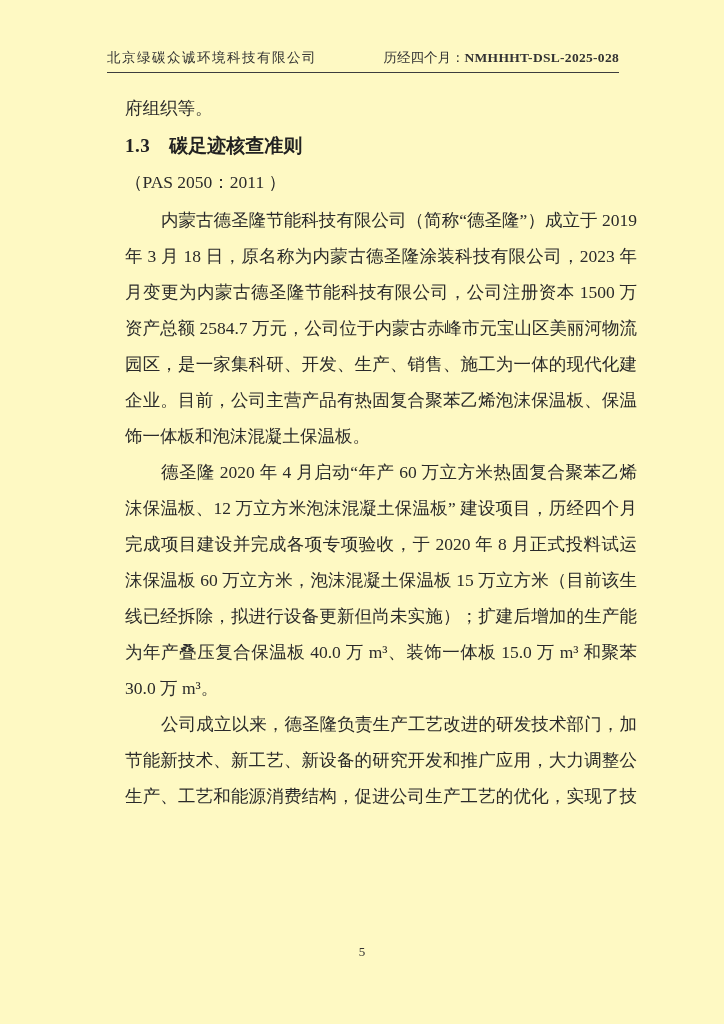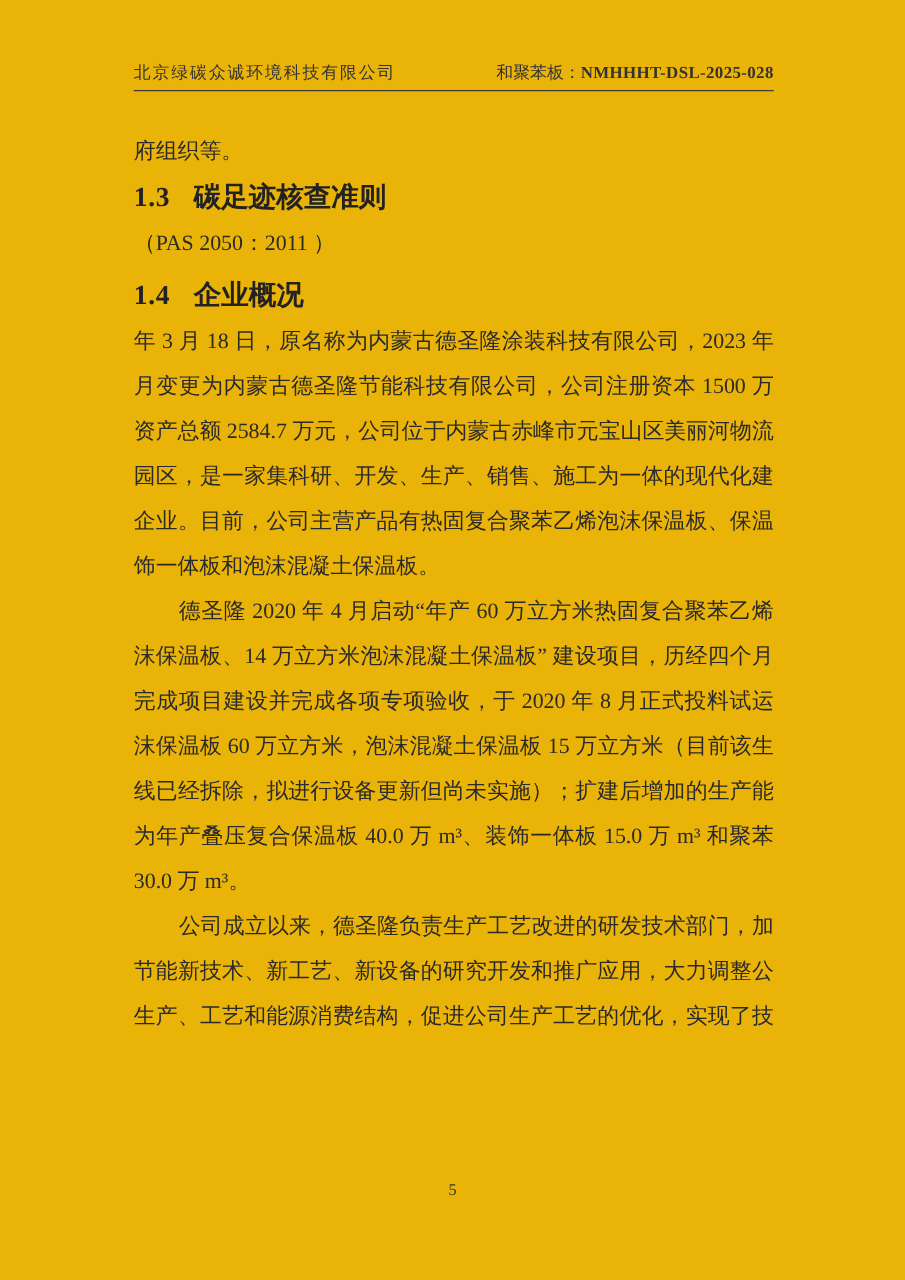--- a/index.html
+++ b/index.html
@@ -11,21 +11,21 @@
     height: 1024px;
     background: #ffffff;
     position: relative;
     font-family: "Liberation Serif", "DejaVu Serif", serif;
     color: #2a2a2a;
     overflow: hidden;
   }
   .page {
     position: absolute;
     inset: 0;
-    background: #eab308;
+    background: #fef9c3;
   }
   
   .page-header {
     position: absolute;
     left: 107px;
     width: 512px;
     top: 48px;
     display: flex;
     justify-content: space-between;
     align-items: flex-end;
@@ -41,44 +41,43 @@
   .header-right {
     white-space: nowrap;
   }
   .archive-number {
     font-weight: bold;
     letter-spacing: 0.3px;
   }
   
   .doc-body {
     position: absolute;
-    left: 107px;
+    left: 125px;
     width: 512px;
     top: 90px;
     font-size: 17.5px;
-    margin-top: 12px;
   }
   .line {
     line-height: 36px;
     text-align: justify;
     text-align-last: justify;
     overflow: hidden;
     max-height: 36px;
   }
   .line.last {
     text-align: left;
     text-align-last: left;
   }
   .line.indent {
     text-indent: 36px;
   }
   .section-heading {
     line-height: 36px;
     font-weight: bold;
-    font-size: 22px;
+    font-size: 19px;
     text-align: left;
     text-align-last: left;
     color: #222222;
   }
   .section-heading .section-number {
     display: inline-block;
     margin-right: 19px;
     letter-spacing: 0.5px;
   }
   .mt2 { margin-top: 2px; }
@@ -95,47 +94,45 @@
   }
 </style>
 </head>
 <body>
 
 <div class="page">
 
   <div class="page-header">
     <span class="header-left">北京绿碳众诚环境科技有限公司</span>
     <span class="header-right">
-      <span>和聚苯板：</span><span class="archive-number">NMHHHT-DSL-2025-028</span>
+      <span>历经四个月：</span><span class="archive-number">NMHHHT-DSL-2025-028</span>
     </span>
   </div>
 
   <div class="doc-body">
 
     <div class="line last">府组织等。</div>
 
     <div class="section-heading mt2">
       <span class="section-number">1.3</span><span>碳足迹核查准则</span>
     </div>
 
     <div class="line last">（PAS 2050：2011 ）</div>
 
-    <div class="section-heading mt6">
-      <span class="section-number">1.4</span><span>企业概况</span>
-    </div>
 
+    <div class="line indent mt2">内蒙古德圣隆节能科技有限公司（简称“德圣隆”）成立于 2019</div>
     <div class="line">年 3 月 18 日，原名称为内蒙古德圣隆涂装科技有限公司，2023 年 3</div>
     <div class="line">月变更为内蒙古德圣隆节能科技有限公司，公司注册资本 1500 万元，</div>
     <div class="line">资产总额 2584.7 万元，公司位于内蒙古赤峰市元宝山区美丽河物流</div>
     <div class="line">园区，是一家集科研、开发、生产、销售、施工为一体的现代化建材</div>
     <div class="line">企业。目前，公司主营产品有热固复合聚苯乙烯泡沫保温板、保温装</div>
     <div class="line last">饰一体板和泡沫混凝土保温板。</div>
 
     <div class="line indent">德圣隆 2020 年 4 月启动“年产 60 万立方米热固复合聚苯乙烯泡</div>
-    <div class="line">沫保温板、14 万立方米泡沫混凝土保温板” 建设项目，历经四个月</div>
+    <div class="line">沫保温板、12 万立方米泡沫混凝土保温板” 建设项目，历经四个月</div>
     <div class="line">完成项目建设并完成各项专项验收，于 2020 年 8 月正式投料试运行。</div>
     <div class="line">沫保温板 60 万立方米，泡沫混凝土保温板 15 万立方米（目前该生产</div>
     <div class="line">线已经拆除，拟进行设备更新但尚未实施）；扩建后增加的生产能力</div>
     <div class="line">为年产叠压复合保温板 40.0 万 m³、装饰一体板 15.0 万 m³ 和聚苯板</div>
     <div class="line last">30.0 万 m³。</div>
 
     <div class="line indent">公司成立以来，德圣隆负责生产工艺改进的研发技术部门，加大</div>
     <div class="line">节能新技术、新工艺、新设备的研究开发和推广应用，大力调整公司</div>
     <div class="line">生产、工艺和能源消费结构，促进公司生产工艺的优化，实现了技术</div>
 

